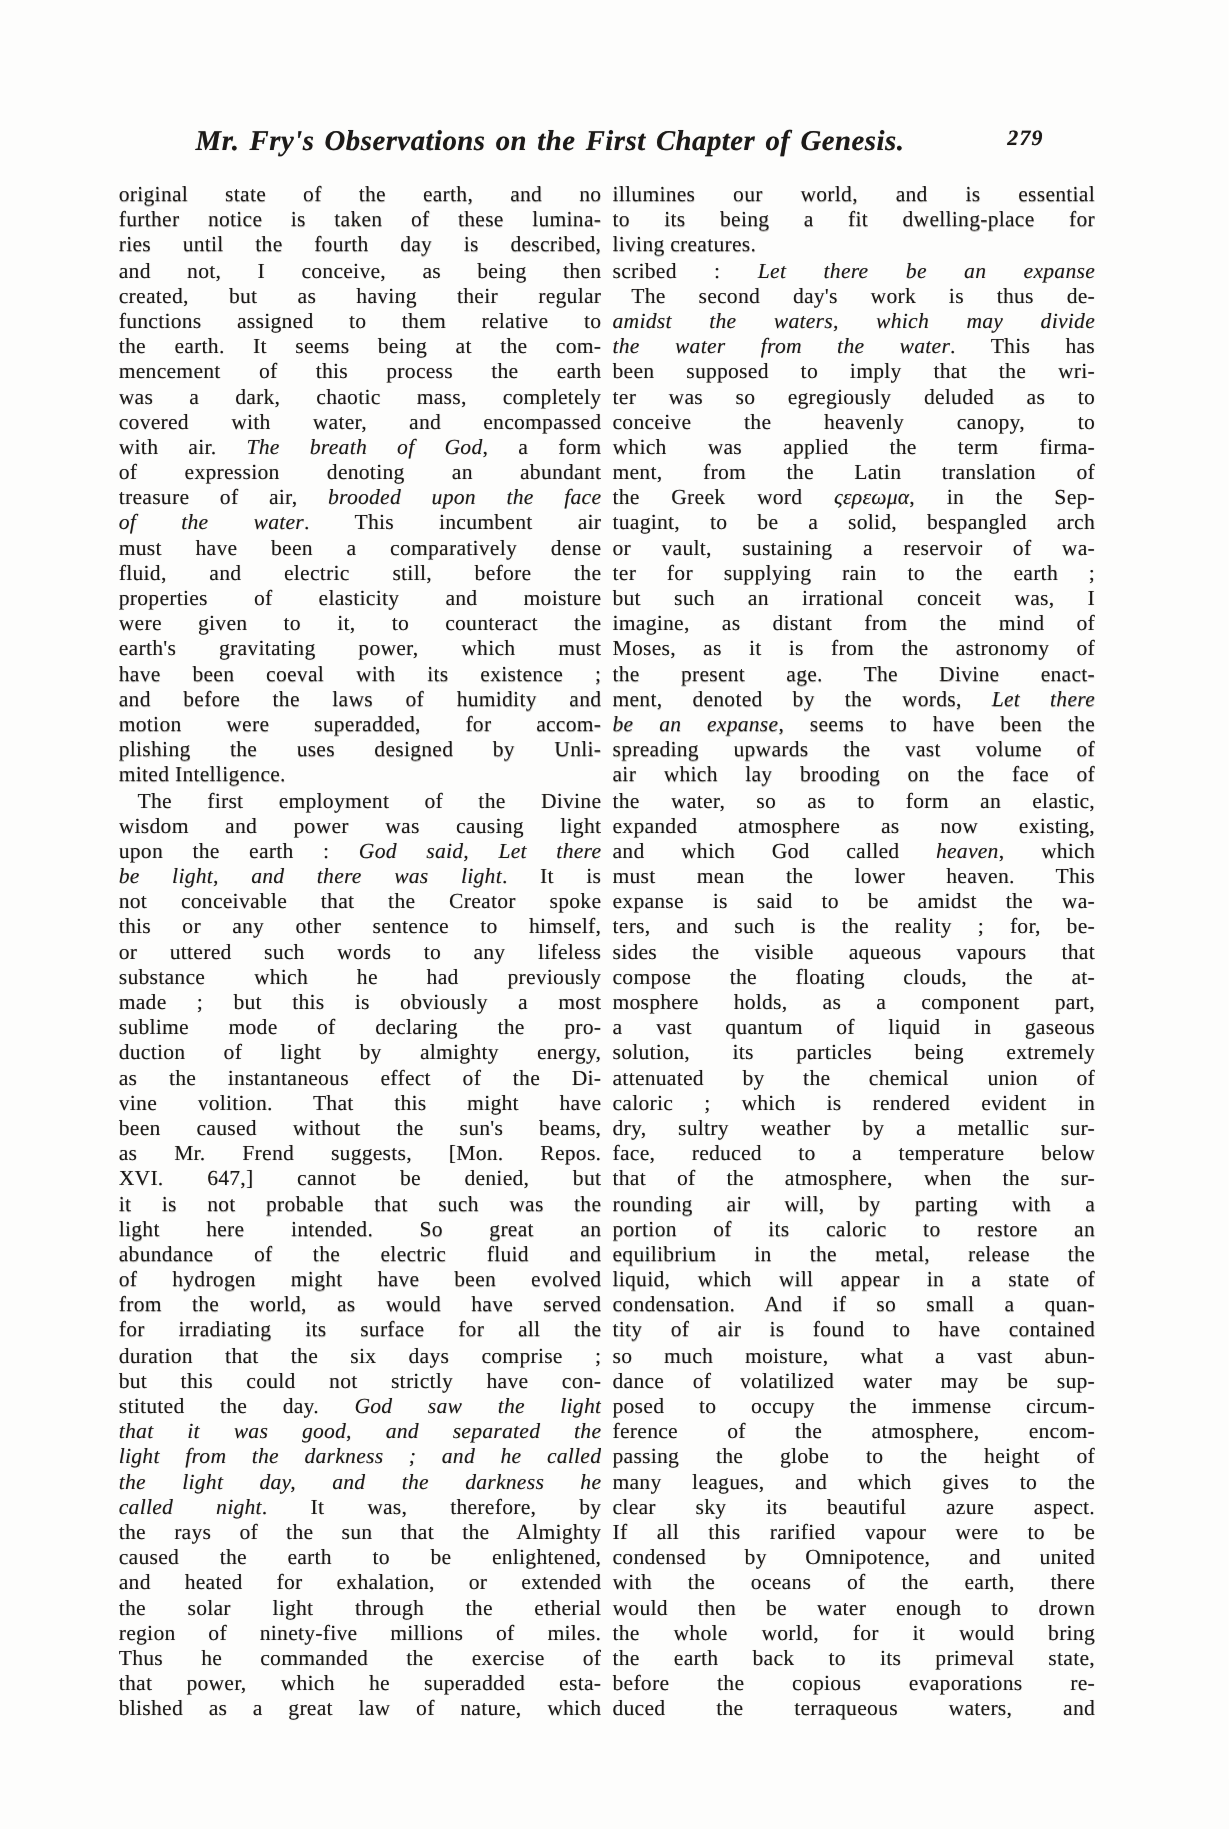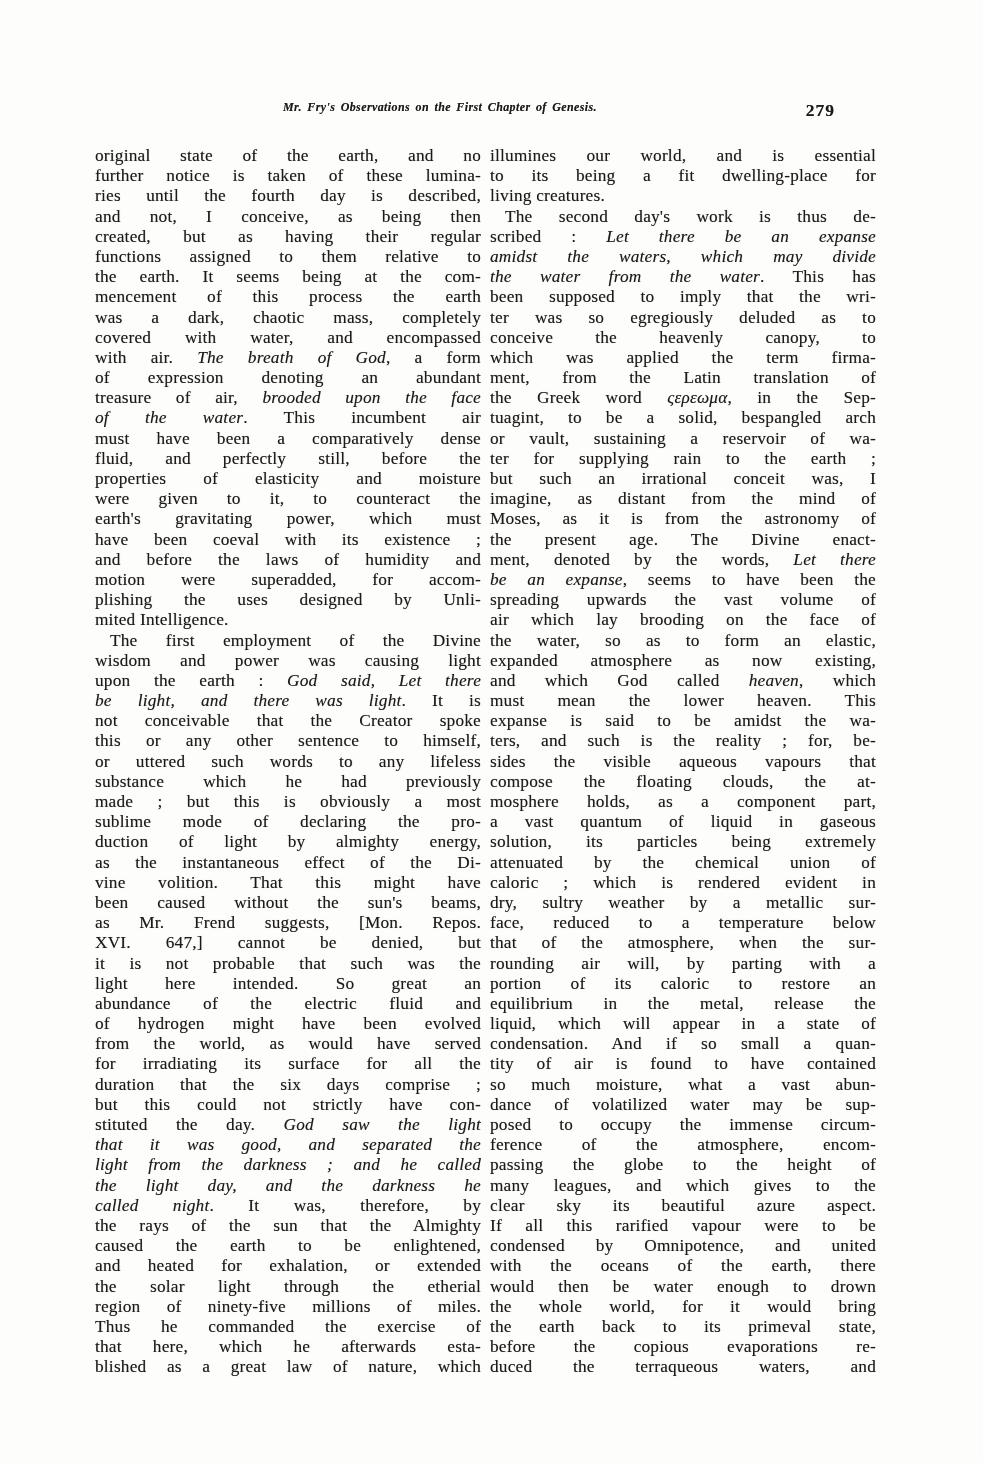--- a/index.html
+++ b/index.html
@@ -8,28 +8,29 @@
   .page {
     position:relative; width:983px; height:1463px;
     background:var(--paper); overflow:hidden;
     font-family:"Liberation Serif", serif; color:var(--ink);
   }
   .running-head {
     position:absolute; top:100px; left:95px; width:780px; height:24px;
   }
   .running-head .title {
     position:absolute; left:0; right:90px; text-align:center;
-    font-style:italic; font-weight:700; font-size:12px;
+    font-style:italic; font-weight:700; font-size:23px;
     letter-spacing:0.4px; word-spacing:2px;
     text-shadow:0 0 0.6px rgba(25,20,15,0.55);
   }
   .running-head .folio {
     position:absolute; right:40px; top:0;
     font-weight:700; font-size:17.5px; letter-spacing:1px;
     text-shadow:0 0 0.6px rgba(25,20,15,0.55);
+    font-style:italic;
   }
   .cols {
     position:absolute; top:146px; left:95px; display:flex; gap:9px;
   }
   .col { width:386px; }
   .line {
     font-size:17.2px; line-height:20.2px; height:20.2px;
     letter-spacing:0.25px;
     text-align:justify; text-align-last:justify;
     white-space:normal; overflow:hidden;
@@ -57,21 +58,21 @@
         <div class="line"><span>functions assigned to them relative to</span></div>
         <div class="line"><span>the earth. It seems being at the com-</span></div>
         <div class="line"><span>mencement of this process the earth</span></div>
         <div class="line"><span>was a dark, chaotic mass, completely</span></div>
         <div class="line"><span>covered with water, and encompassed</span></div>
         <div class="line"><span>with air. </span><span class="it">The breath of God</span><span>, a form</span></div>
         <div class="line"><span>of expression denoting an abundant</span></div>
         <div class="line"><span>treasure of air, </span><span class="it">brooded upon the face</span></div>
         <div class="line"><span class="it">of the water</span><span>. This incumbent air</span></div>
         <div class="line"><span>must have been a comparatively dense</span></div>
-        <div class="line"><span>fluid, and perfectly still, before the</span></div>
+        <div class="line"><span>fluid, and electric still, before the</span></div>
         <div class="line"><span>properties of elasticity and moisture</span></div>
         <div class="line"><span>were given to it, to counteract the</span></div>
         <div class="line"><span>earth's gravitating power, which must</span></div>
         <div class="line"><span>have been coeval with its existence ;</span></div>
         <div class="line"><span>and before the laws of humidity and</span></div>
         <div class="line"><span>motion were superadded, for accom-</span></div>
         <div class="line"><span>plishing the uses designed by Unli-</span></div>
         <div class="line para-end"><span>mited Intelligence.</span></div>
         <div class="line indent"><span>The first employment of the Divine</span></div>
         <div class="line"><span>wisdom and power was causing light</span></div>
@@ -101,29 +102,29 @@
         <div class="line"><span class="it">that it was good, and separated the</span></div>
         <div class="line"><span class="it">light from the darkness ; and he called</span></div>
         <div class="line"><span class="it">the light day, and the darkness he</span></div>
         <div class="line"><span class="it">called night</span><span>. It was, therefore, by</span></div>
         <div class="line"><span>the rays of the sun that the Almighty</span></div>
         <div class="line"><span>caused the earth to be enlightened,</span></div>
         <div class="line"><span>and heated for exhalation, or extended</span></div>
         <div class="line"><span>the solar light through the etherial</span></div>
         <div class="line"><span>region of ninety-five millions of miles.</span></div>
         <div class="line"><span>Thus he commanded the exercise of</span></div>
-        <div class="line"><span>that here, which he afterwards esta-</span></div>
+        <div class="line"><span>that power, which he superadded esta-</span></div>
         <div class="line"><span>blished as a great law of nature, which</span></div>
       </div>
     <div class="col" id="col-right">
         <div class="line"><span>illumines our world, and is essential</span></div>
         <div class="line"><span>to its being a fit dwelling-place for</span></div>
         <div class="line para-end"><span>living creatures.</span></div>
+        <div class="line"><span>scribed : </span><span class="it">Let there be an expanse</span></div>
         <div class="line indent"><span>The second day's work is thus de-</span></div>
-        <div class="line"><span>scribed : </span><span class="it">Let there be an expanse</span></div>
         <div class="line"><span class="it">amidst the waters, which may divide</span></div>
         <div class="line"><span class="it">the water from the water</span><span>. This has</span></div>
         <div class="line"><span>been supposed to imply that the wri-</span></div>
         <div class="line"><span>ter was so egregiously deluded as to</span></div>
         <div class="line"><span>conceive the heavenly canopy, to</span></div>
         <div class="line"><span>which was applied the term firma-</span></div>
         <div class="line"><span>ment, from the Latin translation of</span></div>
         <div class="line"><span>the Greek word </span><span class="it">ςερεωμα</span><span>, in the Sep-</span></div>
         <div class="line"><span>tuagint, to be a solid, bespangled arch</span></div>
         <div class="line"><span>or vault, sustaining a reservoir of wa-</span></div>

